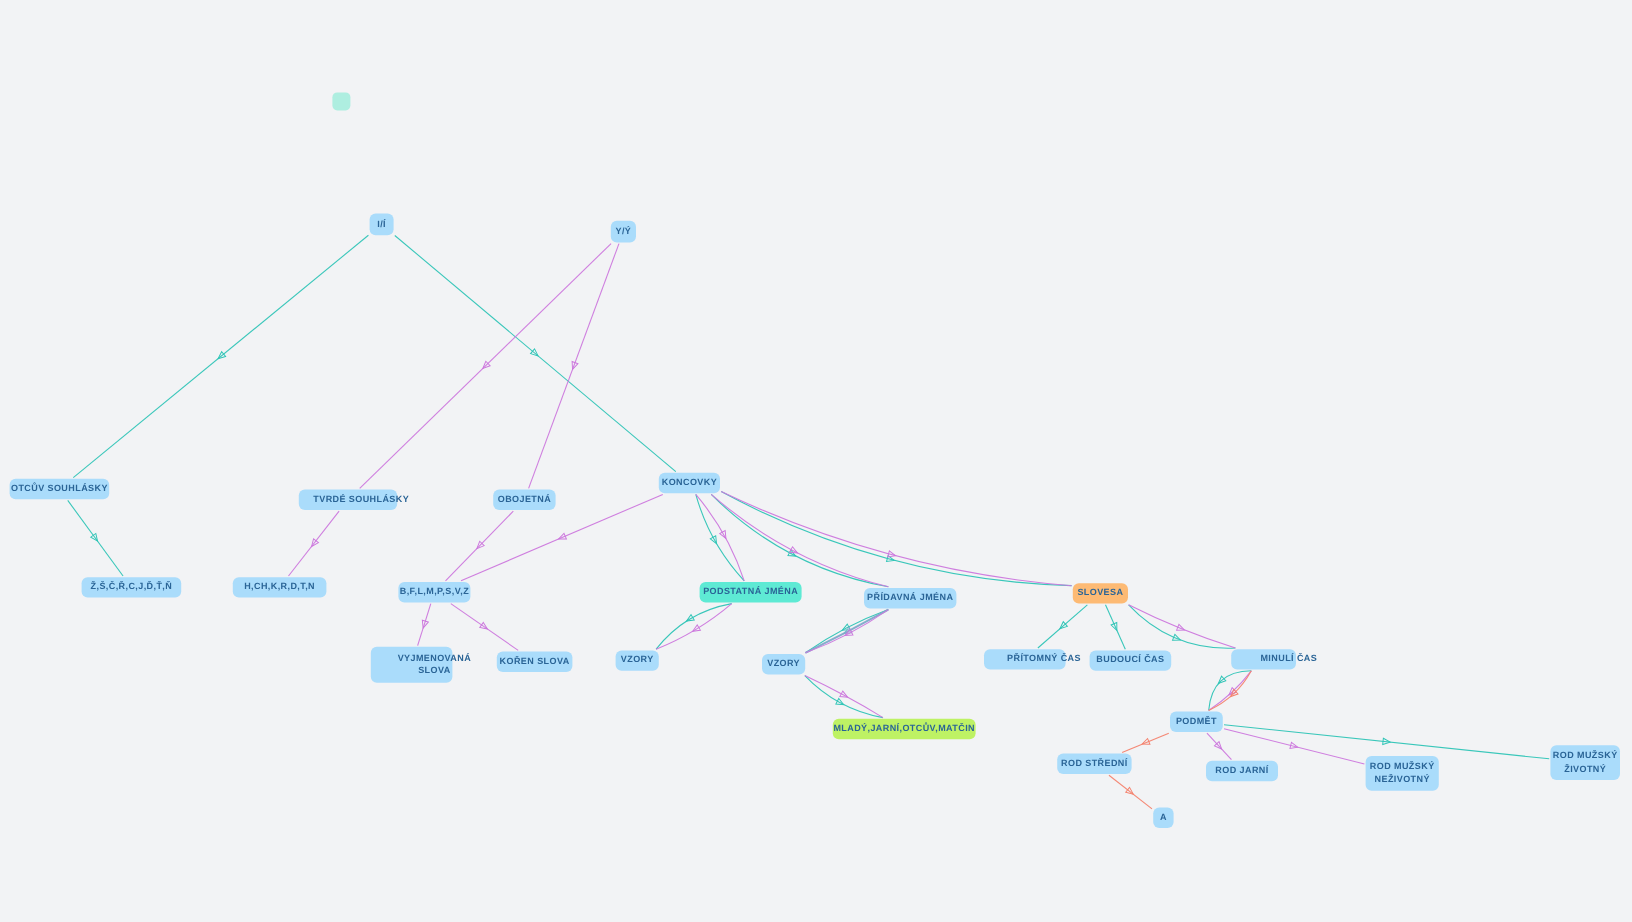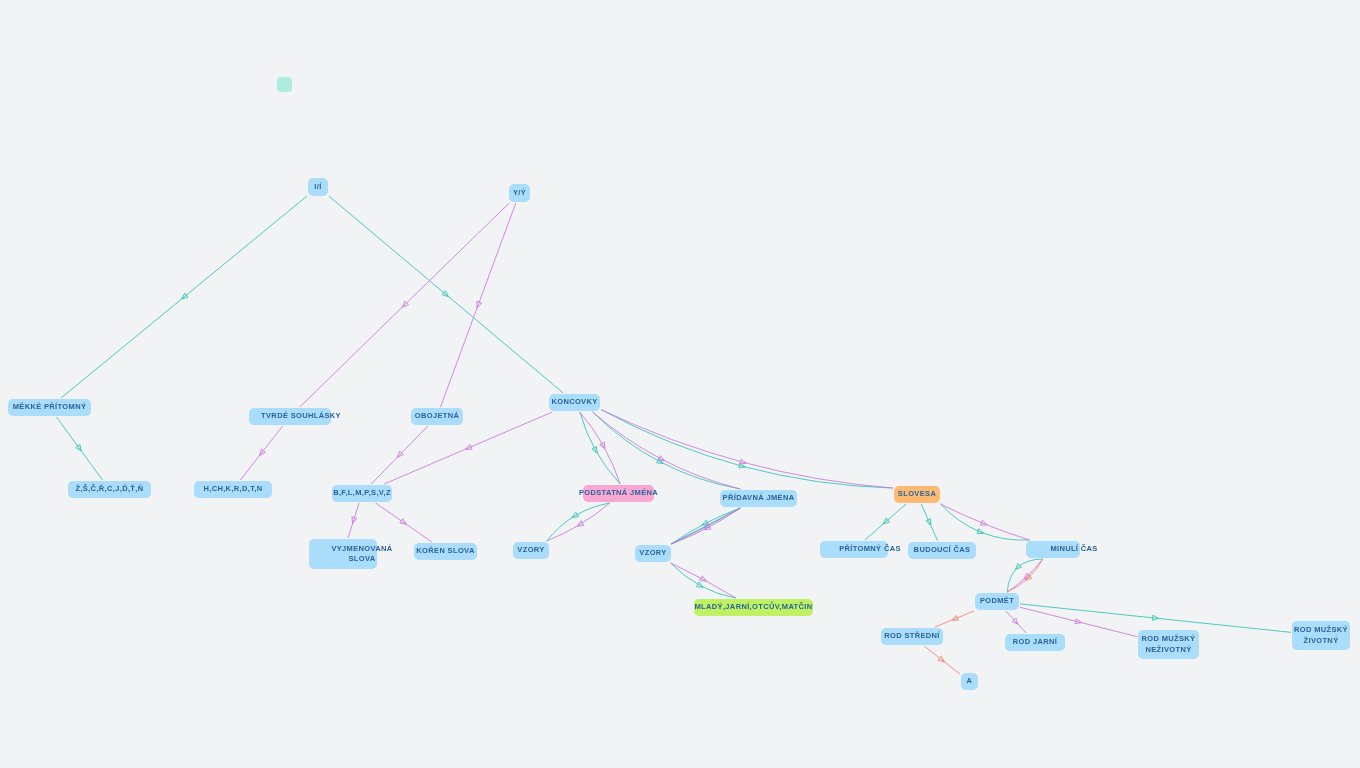--- a/index.html
+++ b/index.html
@@ -120,28 +120,28 @@
       <path d="M-3,-2.6 L3,0 L-3,2.6 Z" fill="none" stroke="#cc77dd" stroke-width="0.8" transform="translate(1016,622) rotate(47.174744114609915)"></path>
       <path d="M1020,607.2667638483965 Q1078.5,621.9344023323615 1137,636.6020408163265" fill="none" stroke="#cc77dd" stroke-width="0.9" opacity="0.95"></path>
       <path d="M-3,-2.6 L3,0 L-3,2.6 Z" fill="none" stroke="#cc77dd" stroke-width="0.8" transform="translate(1078.5,621.9344023323615) rotate(14.075540978577175)"></path>
       <path d="M1020,603.9135802469136 Q1155.5,618.1327160493827 1291,632.3518518518518" fill="none" stroke="#2ec4b6" stroke-width="0.9" opacity="0.95"></path>
       <path d="M-3,-2.6 L3,0 L-3,2.6 Z" fill="none" stroke="#2ec4b6" stroke-width="0.8" transform="translate(1155.5,618.1327160493827) rotate(5.990594717924781)"></path>
     </svg>
   <div id="node-layer">
       <div class="node plain" style="left: 277px; top: 77px; width: 15px; height: 15px; background: rgb(174, 238, 224); color: rgb(42, 100, 150);"></div>
       <div class="node" style="left: 308px; top: 178px; width: 20px; height: 18px; background: rgb(170, 220, 251); color: rgb(42, 100, 150);">I/Í</div>
       <div class="node" style="left: 509px; top: 184px; width: 21px; height: 18px; background: rgb(170, 220, 251); color: rgb(42, 100, 150);">Y/Ý</div>
-      <div class="node" style="left: 8px; top: 399px; width: 83px; height: 17px; background: rgb(170, 220, 251); color: rgb(42, 100, 150);">MĚKKÉ PŘÍTOMNÝ</div>
+      <div class="node" style="left: 8px; top: 399px; width: 83px; height: 17px; background: rgb(170, 220, 251); color: rgb(42, 100, 150);">OTCŮV SOUHLÁSKY</div>
       <div class="node" style="left: 249px; top: 408px; width: 82px; height: 17px; background: rgb(170, 220, 251); color: rgb(42, 100, 150); padding-left: 28px;">TVRDÉ SOUHLÁSKY</div>
       <div class="node" style="left: 411px; top: 408px; width: 52px; height: 17px; background: rgb(170, 220, 251); color: rgb(42, 100, 150);">OBOJETNÁ</div>
       <div class="node" style="left: 549px; top: 394px; width: 51px; height: 17px; background: rgb(170, 220, 251); color: rgb(42, 100, 150);">KONCOVKY</div>
       <div class="node" style="left: 68px; top: 481px; width: 83px; height: 17px; background: rgb(170, 220, 251); color: rgb(42, 100, 150);">Ž,Š,Č,Ř,C,J,Ď,Ť,Ň</div>
       <div class="node" style="left: 194px; top: 481px; width: 78px; height: 17px; background: rgb(170, 220, 251); color: rgb(42, 100, 150);">H,CH,K,R,D,T,N</div>
       <div class="node" style="left: 332px; top: 485px; width: 60px; height: 17px; background: rgb(170, 220, 251); color: rgb(42, 100, 150);">B,F,L,M,P,S,V,Z</div>
-      <div class="node" style="left: 583px; top: 485px; width: 71px; height: 17px; background: #f9a8d4; color: rgb(42, 100, 150); text-align: center;">PODSTATNÁ JMÉNA</div>
+      <div class="node" style="left: 583px; top: 485px; width: 85px; height: 17px; background: #5eead4; color: rgb(42, 100, 150); text-align: center;">PODSTATNÁ JMÉNA</div>
       <div class="node" style="left: 720px; top: 490px; width: 77px; height: 17px; background: rgb(170, 220, 251); color: rgb(42, 100, 150);">PŘÍDAVNÁ JMÉNA</div>
       <div class="node" style="left: 894px; top: 486px; width: 46px; height: 17px; background: #fdba74; color: rgb(42, 100, 150);">SLOVESA</div>
       <div class="node" style="left: 309px; top: 539px; width: 68px; height: 30px; background: rgb(170, 220, 251); color: rgb(42, 100, 150); padding-left: 44px;">VYJMENOVANÁ
 SLOVA</div>
       <div class="node" style="left: 414px; top: 543px; width: 63px; height: 17px; background: rgb(170, 220, 251); color: rgb(42, 100, 150);">KOŘEN SLOVA</div>
       <div class="node" style="left: 513px; top: 542px; width: 36px; height: 17px; background: rgb(170, 220, 251); color: rgb(42, 100, 150);">VZORY</div>
       <div class="node" style="left: 635px; top: 545px; width: 36px; height: 17px; background: rgb(170, 220, 251); color: rgb(42, 100, 150);">VZORY</div>
       <div class="node" style="left: 820px; top: 541px; width: 68px; height: 17px; background: rgb(170, 220, 251); color: rgb(42, 100, 150); padding-left: 38px;">PŘÍTOMNÝ ČAS</div>
       <div class="node" style="left: 908px; top: 542px; width: 68px; height: 17px; background: rgb(170, 220, 251); color: rgb(42, 100, 150);">BUDOUCÍ ČAS</div>
       <div class="node" style="left: 1026px; top: 541px; width: 54px; height: 17px; background: rgb(170, 220, 251); color: rgb(42, 100, 150); padding-left: 48px;">MINULÍ ČAS</div>

